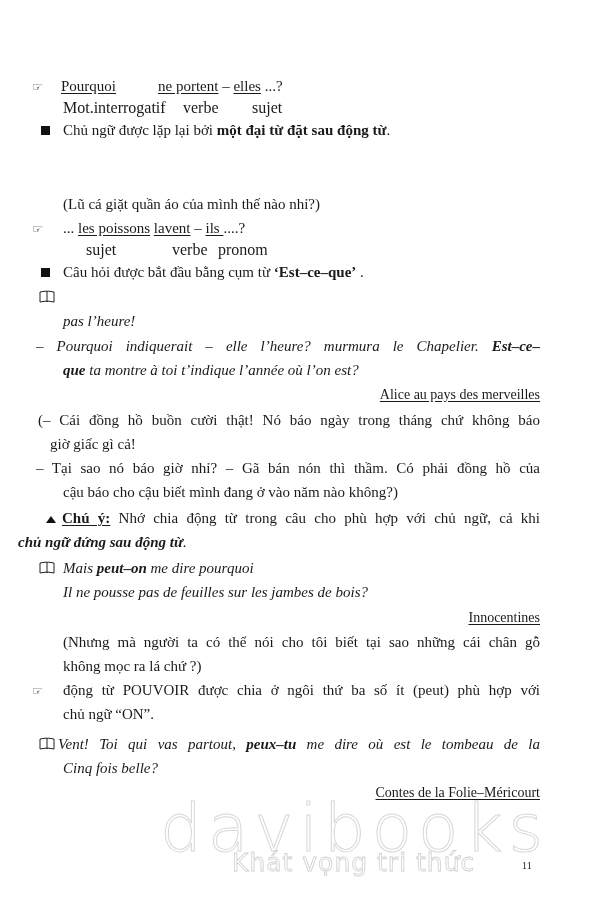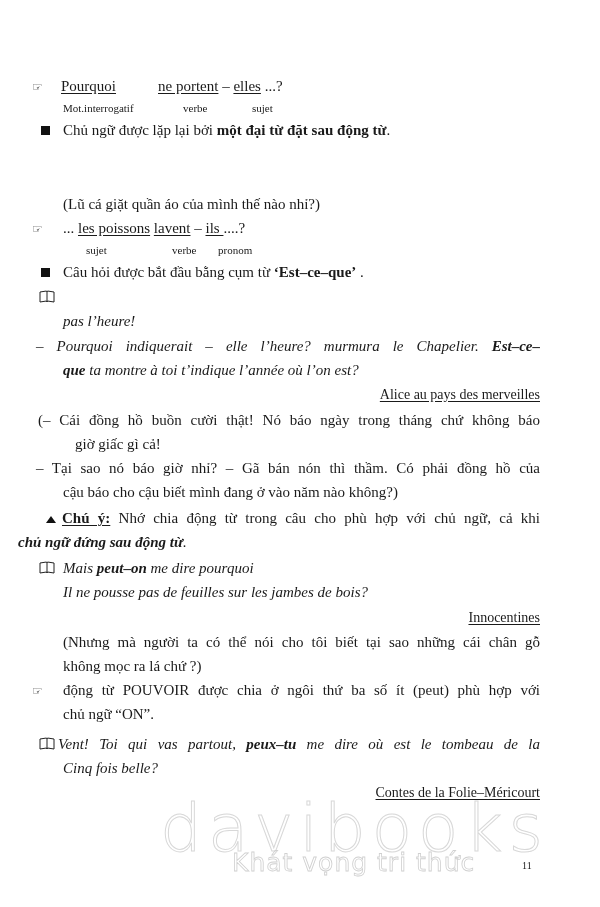--- a/index.html
+++ b/index.html
@@ -12,21 +12,21 @@
     .page { position: absolute; left: 0; top: 0; width: 600px; height: 907px; }
     .line { position: absolute; white-space: nowrap; line-height: 20px; }
     .ic { position: absolute; font-family: "DejaVu Sans", sans-serif; line-height: 20px; color: #222; }
     .hand { font-size: 12px; }
     .sq { width: 9px; height: 9px; background: #111; position: absolute; }
     .book { width: 16px; height: 13px; position: absolute; }
     .tri { width: 0; height: 0; border-left: 5px solid transparent; border-right: 5px solid transparent; border-bottom: 7px solid #111; position: absolute; }
     .u { text-decoration: underline; text-underline-offset: 2px; }
     .i { font-style: italic; }
     .b { font-weight: bold; }
-    .small { font-size: 11px; }
+    .small { font-size: 16px; }
     .src { position: absolute; right: 60px; text-decoration: underline; text-underline-offset: 2px; white-space: nowrap; line-height: 20px; font-size: 14px; }
     .just { position: absolute; text-align: justify; text-align-last: justify; line-height: 20px; }
     .wm-big {
       position: absolute; left: 160px; top: 790px; font-family: "DejaVu Sans", sans-serif;
       font-size: 66px; font-weight: 300; letter-spacing: 6px; color: transparent;
       -webkit-text-stroke: 1px #d4d4d4; opacity: 0.9;
     }
     .wm-small {
       position: absolute; left: 232px; top: 848px; font-family: "DejaVu Sans", sans-serif;
       font-size: 25px; color: transparent; -webkit-text-stroke: 0.8px #d0d0d0; letter-spacing: 1px;
@@ -72,21 +72,21 @@
   </svg>
   <div class="line i" style="left:63px;top:311px;">pas l’heure!</div>
   <div class="just i" style="left:36px;top:336px;width:504px;">
     <span>– Pourquoi indiquerait – elle l’heure? murmura le Chapelier. </span><span class="b">Est–ce–</span>
   </div>
   <div class="line i" style="left:63px;top:360px;">
     <span class="b">que</span><span> ta montre à toi t’indique l’année où l’on est?</span>
   </div>
   <div class="src" style="top:385px;">Alice au pays des merveilles</div>
   <div class="just" style="left:38px;top:410px;width:502px;">(–  Cái đồng hồ buồn cười thật! Nó báo ngày trong tháng chứ không báo</div>
-  <div class="line" style="left:75px;top:434px;">giờ giấc gì cả!</div>
+  <div class="line" style="left:50px;top:434px;">giờ giấc gì cả!</div>
   <div class="just" style="left:36px;top:458px;width:504px;">–  Tại sao nó báo giờ nhỉ? – Gã bán nón thì thầm. Có phải đồng hồ của</div>
   <div class="line" style="left:63px;top:482px;">cậu báo cho cậu biết mình đang ở vào năm nào không?)</div>
 
   <span class="tri" style="left:46px;top:516px;"></span>
   <div class="just" style="left:62px;top:508px;width:478px;">
     <span class="u b">Chú ý:</span><span> Nhớ chia động từ trong câu cho phù hợp với chủ ngữ, cả khi</span>
   </div>
   <div class="line" style="left:18px;top:532px;font-style:italic;">
     <span class="b">chủ ngữ đứng sau động từ</span><span>.</span>
   </div>

